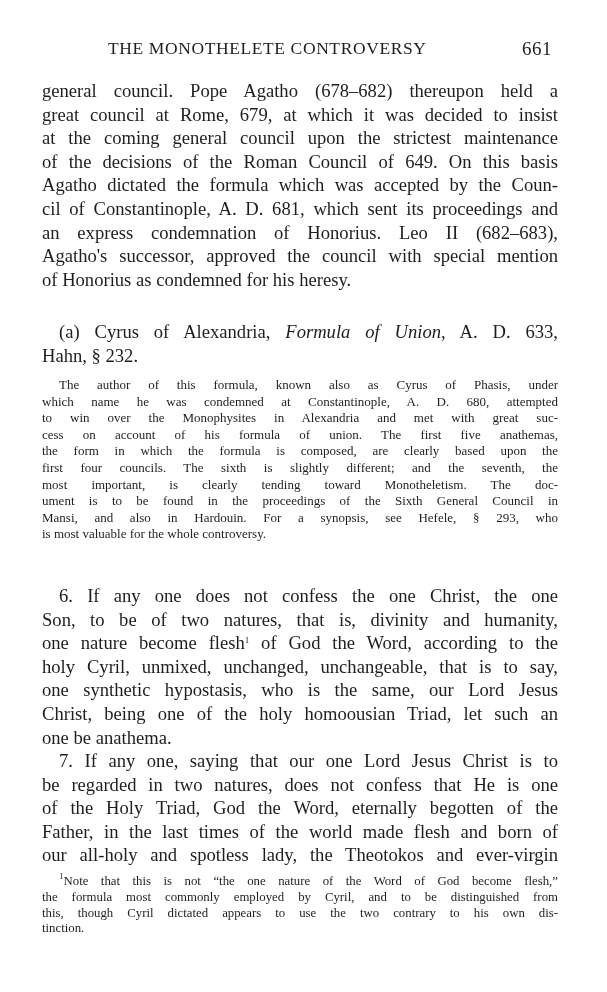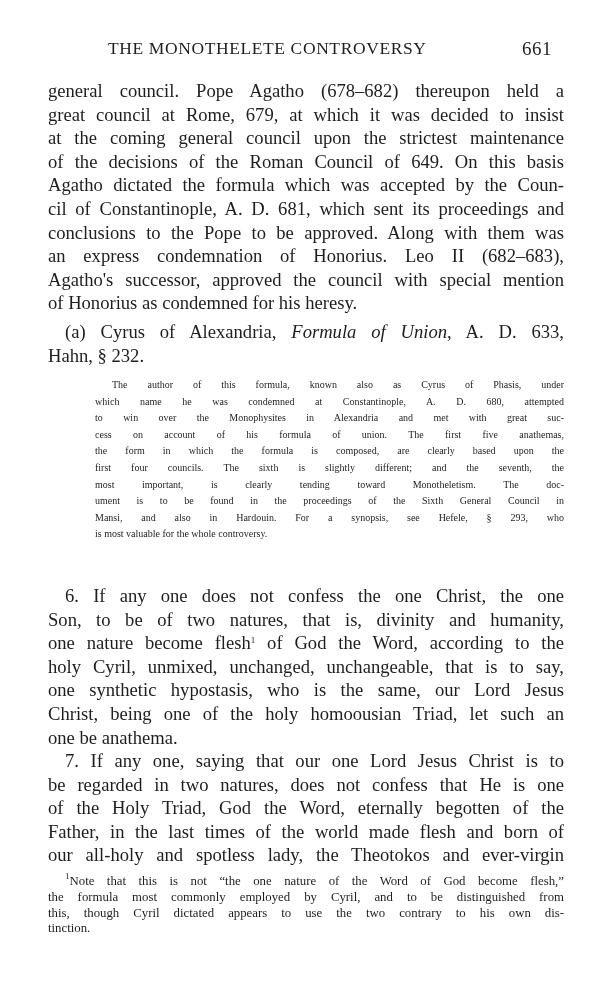--- a/index.html
+++ b/index.html
@@ -1,24 +1,24 @@
 <!DOCTYPE html>
 <html><head>
 <meta charset="utf-8">
 <style>
   html, body { margin: 0; padding: 0; background: #ffffff; }
   body { width: 607px; height: 992px; position: relative; overflow: hidden;
          font-family: "Liberation Serif", "DejaVu Serif", serif; color: #1e1e1e; }
   .header { position: absolute; top: 38px; left: 0; width: 491px; height: 24px; }
   .running-title { position: absolute; left: 108px; top: 0; font-size: 17.5px; letter-spacing: 0.6px; }
   .page-number { position: absolute; left: 522px; top: 0; font-size: 19px; letter-spacing: 0.5px; }
-  .body-block { position: absolute; left: 48px; width: 516px; }
+  .body-block { position: absolute; left: 42px; width: 516px; }
   .line { display: block; white-space: nowrap; text-align: justify; text-align-last: justify; }
   .big { font-size: 18.6px; line-height: 23.6px; }
-  .small { font-size: 10px; line-height: 16.6px; margin-left: 47px; }
+  .small { font-size: 13px; line-height: 16.6px; }
   .fn { font-size: 12.8px; line-height: 15.8px; }
   .last { text-align-last: left; }
   .indent { padding-left: 17px; }
   .indent-sm { padding-left: 17px; }
   sup { font-size: 9px; vertical-align: 6px; line-height: 0; }
   i { font-style: italic; margin-top: 35px; }
 </style>
 </head>
 <body>
 
@@ -27,21 +27,20 @@
   <span class="page-number">661</span>
 </div>
 
 <div class="body-block" style="top:79px;">
   <span class="line big">general council.  Pope Agatho (678–682) thereupon held a</span>
   <span class="line big">great council at Rome, 679, at which it was decided to insist</span>
   <span class="line big">at the coming general council upon the strictest maintenance</span>
   <span class="line big">of the decisions of the Roman Council of 649.  On this basis</span>
   <span class="line big">Agatho dictated the formula which was accepted by the Coun-</span>
   <span class="line big">cil of Constantinople, A. D. 681, which sent its proceedings and</span>
-  <span class="line big">conclusions to the Pope to be approved.  Along with them was</span>
   <span class="line big">an express condemnation of Honorius.  Leo II (682–683),</span>
   <span class="line big">Agatho's successor, approved the council with special mention</span>
   <span class="line big last">of Honorius as condemned for his heresy.</span>
 </div>
 
 <div class="body-block" style="top:320px;">
   <span class="line big indent"><span>(a)</span> <span>Cyrus of Alexandria,</span> <i>Formula of Union</i><span>, A. D. 633,</span></span>
   <span class="line big last">Hahn, § 232.</span>
 </div>
 

